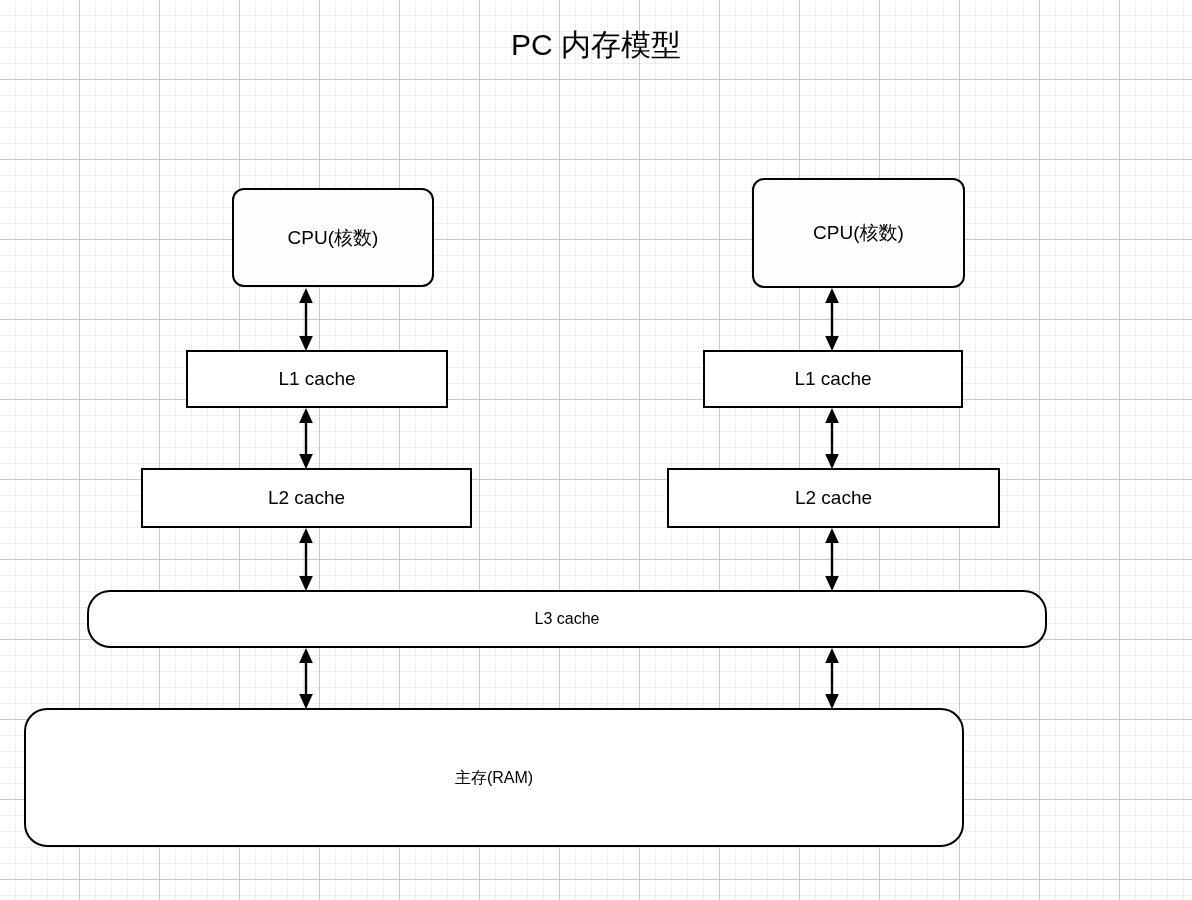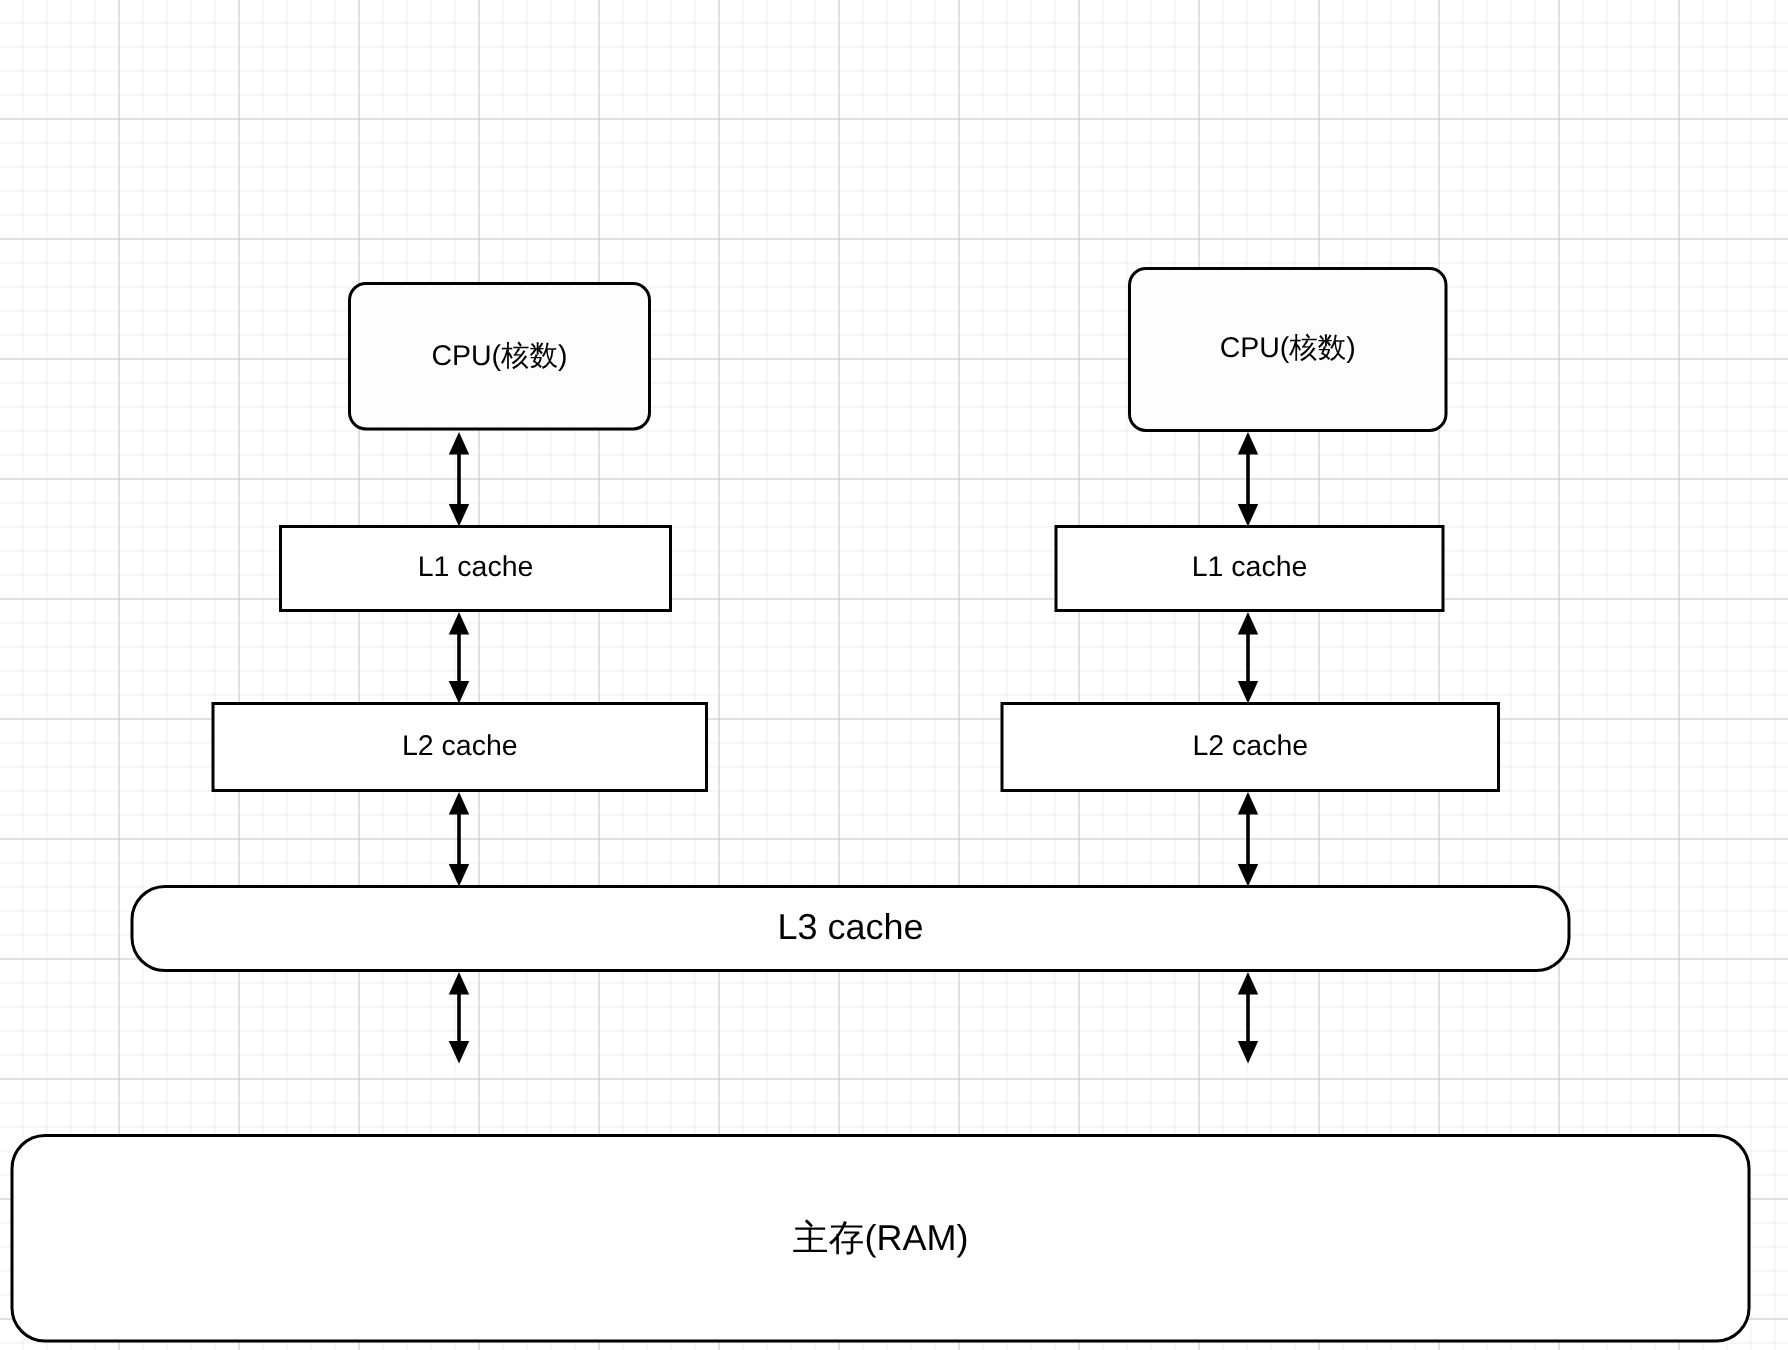--- a/index.html
+++ b/index.html
@@ -48,37 +48,38 @@
     line-height: 22px;
     text-align: center;
   }
   .node.cpu {
     border-radius: 12px;
     background: #fdfdfd;
     font-size: 19px;
     margin-left: 26px;
   }
   .node.wide {
-    font-size: 24px;
+    font-size: 16px;
     border-radius: 23px;
   }
 
   .edge {
     position: absolute;
   }
   .edge svg {
     display: block;
     overflow: visible;
   }
 </style>
 </head>
 <body>
 
 <div id="canvas">
 
+  <div id="title">PC 内存模型</div>
 
   <div class="node cpu" style="left:206px; top:188px; width:202px; height:99px;">
     <span>CPU(核数)</span>
   </div>
 
   <div class="node cpu" style="left:726px; top:178px; width:213px; height:110px;">
     <span>CPU(核数)</span>
   </div>
 
   <div class="node" style="left:186px; top:350px; width:262px; height:58px;">
@@ -94,21 +95,21 @@
   </div>
 
   <div class="node" style="left:667px; top:468px; width:333px; height:60px;">
     <span>L2 cache</span>
   </div>
 
   <div class="node wide" style="left:87px; top:590px; width:960px; height:58px;">
     <span>L3 cache</span>
   </div>
 
-  <div class="node wide" style="left:7px; top:708px; width:1160px; height:139px;margin-top:48px;">
+  <div class="node wide" style="left:24px; top:708px; width:940px; height:139px;">
     <span>主存(RAM)</span>
   </div>
 
   <div class="edge" style="left:294px; top:287px; width:24px; height:65px;">
     <svg width="24" height="65" viewBox="0 0 24 65">
       <line x1="12" y1="12" x2="12" y2="53" stroke="#000" stroke-width="2.4"></line>
       <polygon points="12,1 5.2,16 18.8,16" fill="#000"></polygon>
       <polygon points="12,64 5.2,49 18.8,49" fill="#000"></polygon>
     </svg>
   </div>

